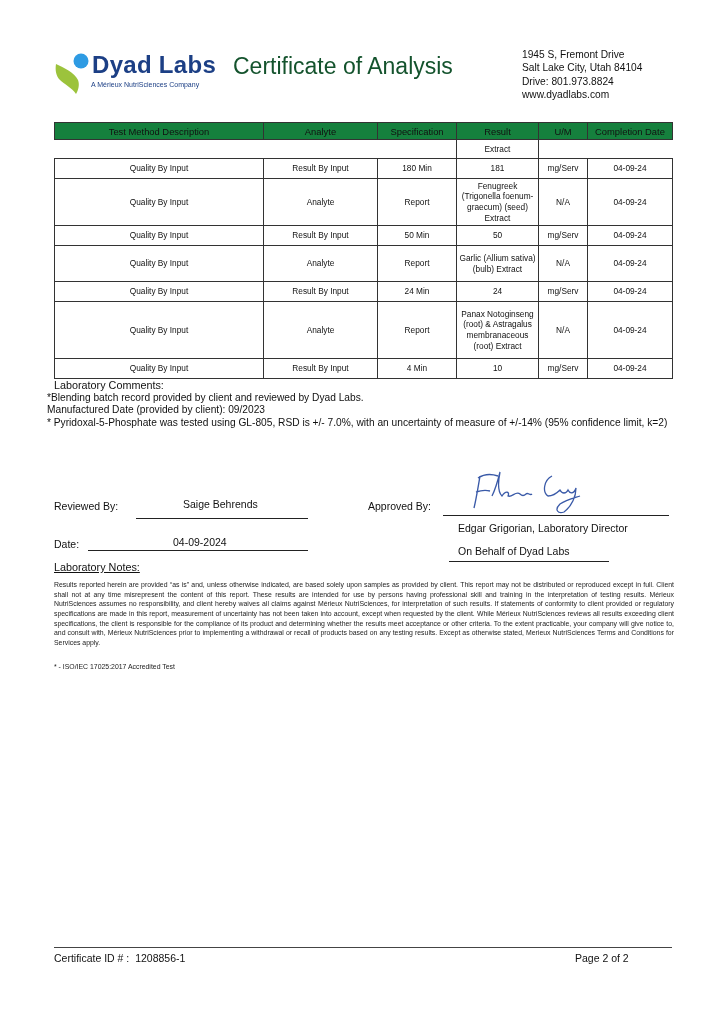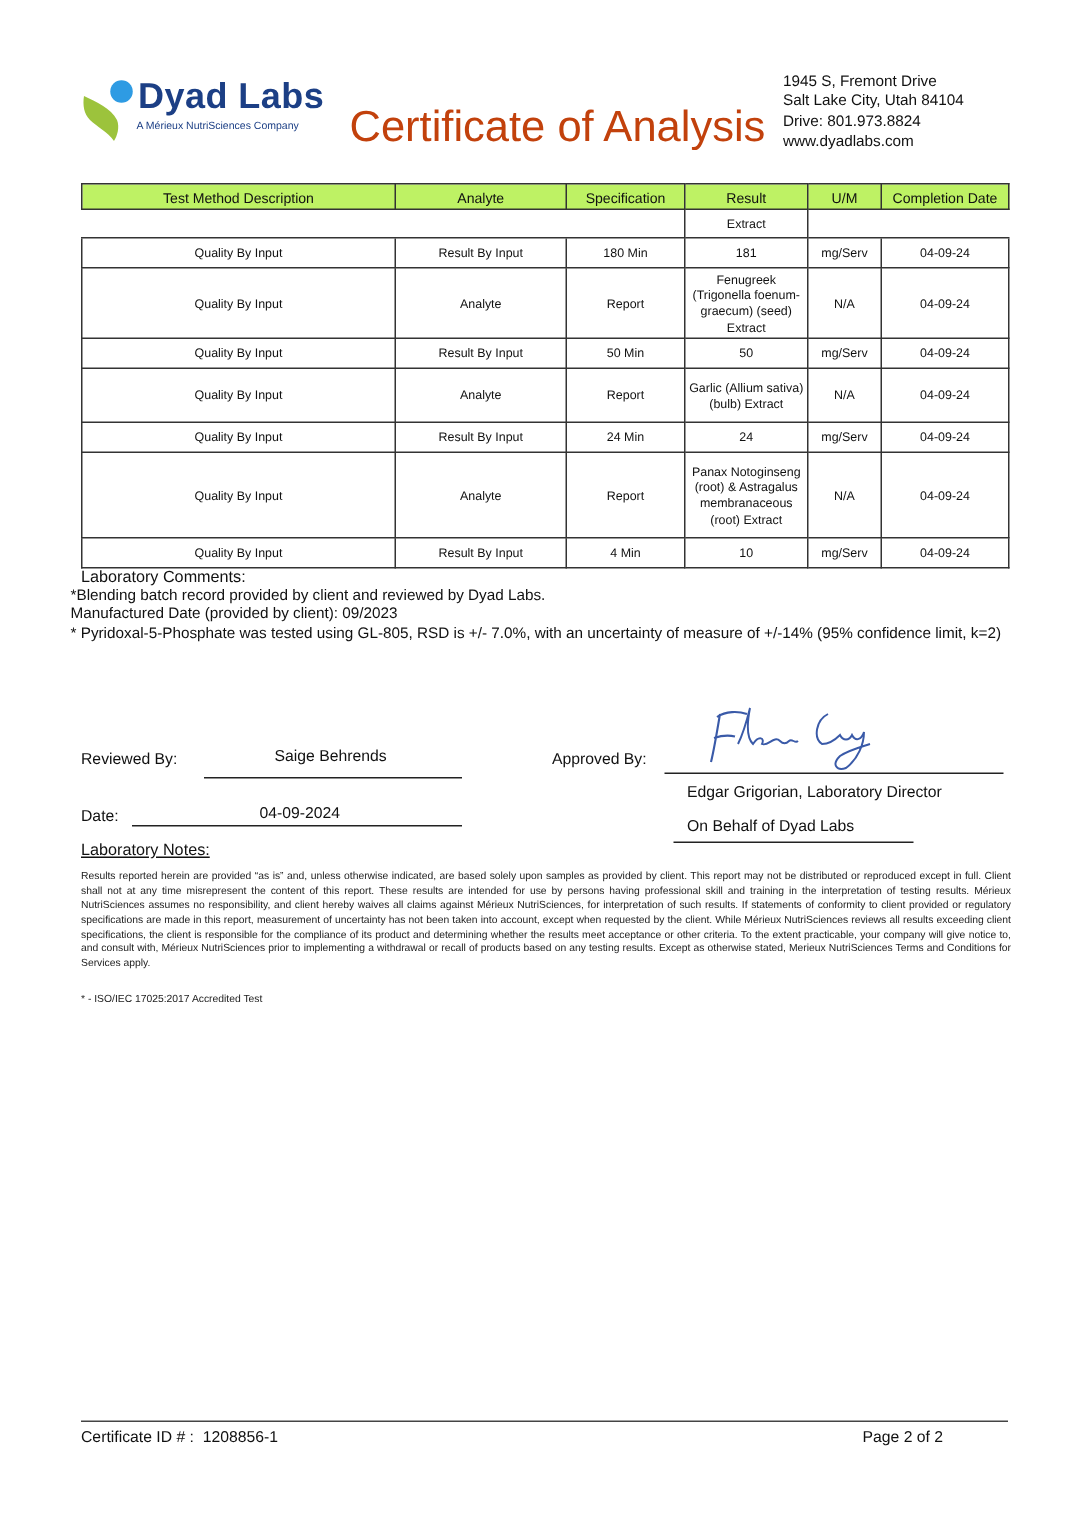--- a/index.html
+++ b/index.html
@@ -4,26 +4,26 @@
 <style>
   html, body { margin:0; padding:0; background:#ffffff; }
   body { width:724px; height:1024px; position:relative; overflow:hidden; font-family:"Liberation Sans", sans-serif; color:#111; }
   .abs { position:absolute; }
 
   
   .logo { left:54px; top:50px; width:200px; height:48px; }
   .logo-mark { position:absolute; left:0; top:0; width:40px; height:44px; }
   .logo-word { position:absolute; left:38px; top:1px; font-size:24px; font-weight:bold; color:#1c3f85; letter-spacing:0.3px; white-space:nowrap; }
   .logo-sub { position:absolute; left:37px; top:31px; font-size:7px; color:#1c3f85; white-space:nowrap; }
-  .title { left:233px; top:69px; font-size:29px; color:#c2410c; white-space:nowrap; }
+  .title { left:233px; top:53px; font-size:23px; color:#14532d; white-space:nowrap; }
   .addr { left:522px; top:48px; font-size:10.2px; line-height:13.4px; color:#111; }
 
   
   table.results { position:absolute; left:54px; top:122px; width:618px; border-collapse:collapse; table-layout:fixed; font-size:8.3px; }
-  table.results th { background:#bef264; font-weight:normal; font-size:9.4px; height:16px; border:1px solid #333; padding:0; }
+  table.results th { background:#15803d; font-weight:normal; font-size:9.4px; height:16px; border:1px solid #333; padding:0; }
   table.results td { border:1px solid #333; text-align:center; vertical-align:middle; padding:1px 2px; line-height:10.6px; }
   table.results tr.cont td { border-top:none; border-bottom:1px solid #333; }
   table.results tr.cont td.blank { border-left:none; border-right:none; }
   table.results tr.r1 td { height:17px; }
 
   
   .comments { left:47px; top:379px; width:630px; font-size:10.2px; line-height:12.6px; }
   .comments .head { padding-left:7px; font-size:10.8px; }
 
   

